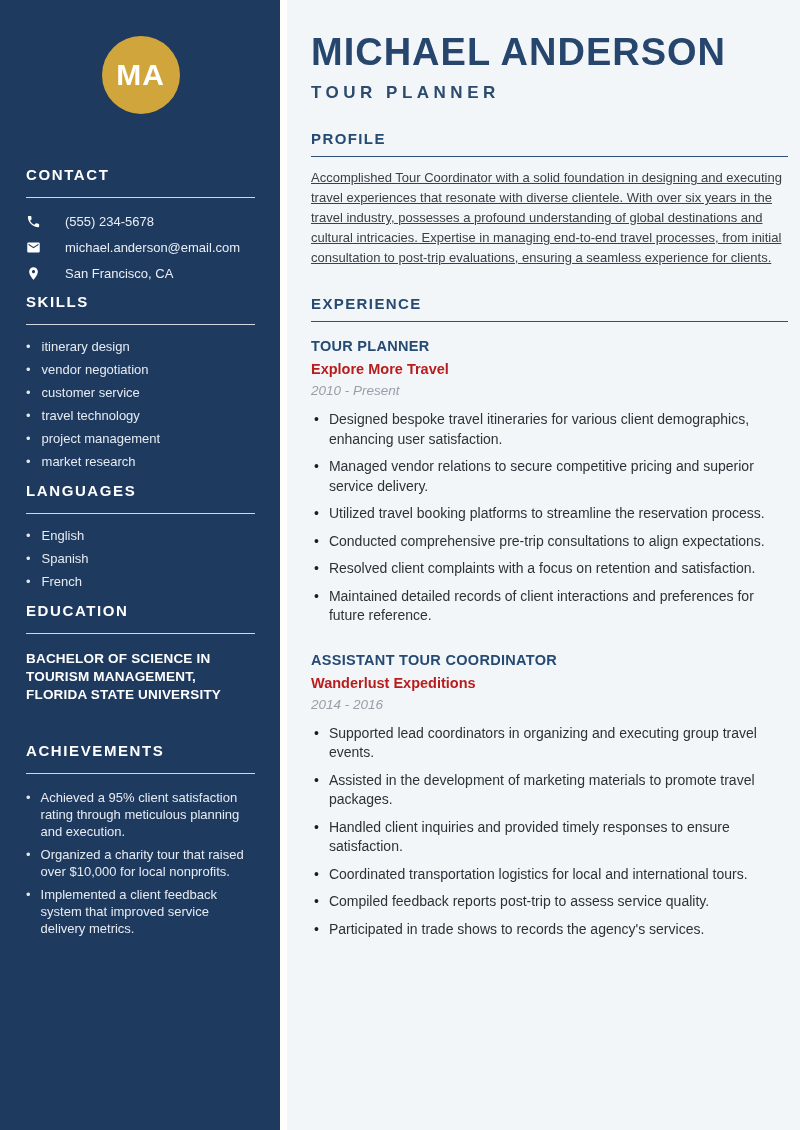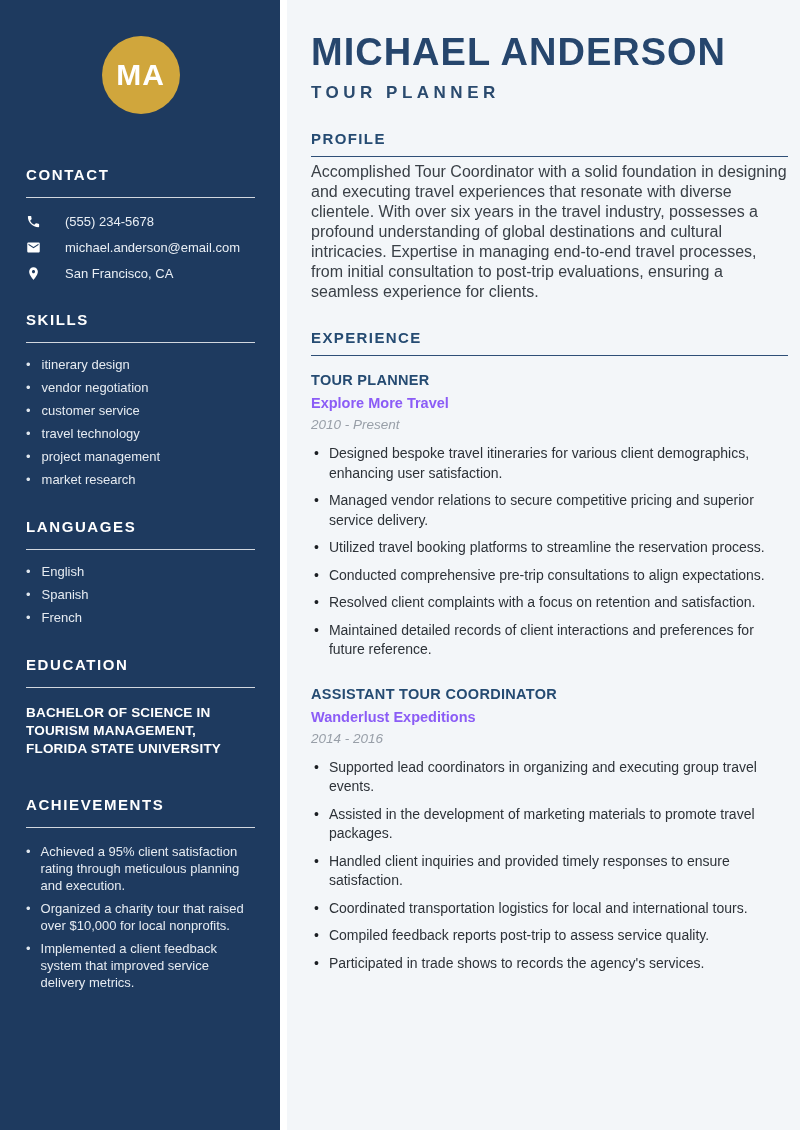--- a/index.html
+++ b/index.html
@@ -18,21 +18,21 @@
     color:#ffffff;
     padding:36px 25px 20px 26px;
   }
   .avatar-wrap { display:flex; justify-content:center; }
   .avatar {
     width:78px; height:78px; border-radius:50%;
     background:#d0a63c;
     display:flex; align-items:center; justify-content:center;
     color:#ffffff; font-size:30px; font-weight:bold; letter-spacing:1px;
   }
-  .side-section { margin-top:30px; }
+  .side-section { margin-top:12px; }
   .side-section.first { margin-top:52px; }
   .side-title {
     font-size:15px; font-weight:bold; letter-spacing:1.6px;
     color:#ffffff;
     padding-bottom:14px;
     border-bottom:1px solid rgba(255,255,255,0.8);
   }
   .contact-list { margin-top:16px; }
   .contact-row { display:flex; align-items:center; gap:24px; margin-bottom:11px; }
   .contact-row svg { flex:0 0 15px; width:15px; height:15px; fill:#ffffff; }
@@ -79,27 +79,27 @@
     color:#2a4a6e;
   }
   .main-section { margin-top:27px; }
   .section-title {
     font-size:15px; font-weight:bold; letter-spacing:1.4px;
     color:#254b72;
     padding-bottom:9px;
     border-bottom:1.5px solid #2e4f77;
   }
   .profile-text {
-    margin-top:5px;
-    font-size:16px; line-height:20px; color:#3a4047;
+    margin-top:11px;
+    font-size:13px; line-height:20px; color:#3a4047;text-decoration:underline;
   }
   .job { margin-top:16px; }
   .job + .job { margin-top:26px; }
   .job-title { font-size:14.5px; font-weight:bold; color:#254b72; letter-spacing:0.3px; }
-  .job-company { margin-top:7px; font-size:14.5px; font-weight:bold; color:#8b5cf6; }
+  .job-company { margin-top:7px; font-size:14.5px; font-weight:bold; color:#b91c1c; }
   .job-dates { margin-top:6px; font-size:13.5px; font-style:italic; color:#989fa8; }
   ul.job-bullets { list-style:none; margin-top:12px; }
   ul.job-bullets li {
     display:flex; gap:10px;
     font-size:14px; line-height:19.5px; color:#2d3238;
     margin-bottom:8px; padding-left:3px;
   }
   ul.job-bullets li .dot { color:#1b1f24; font-size:14px; }
 </style>
 </head>

